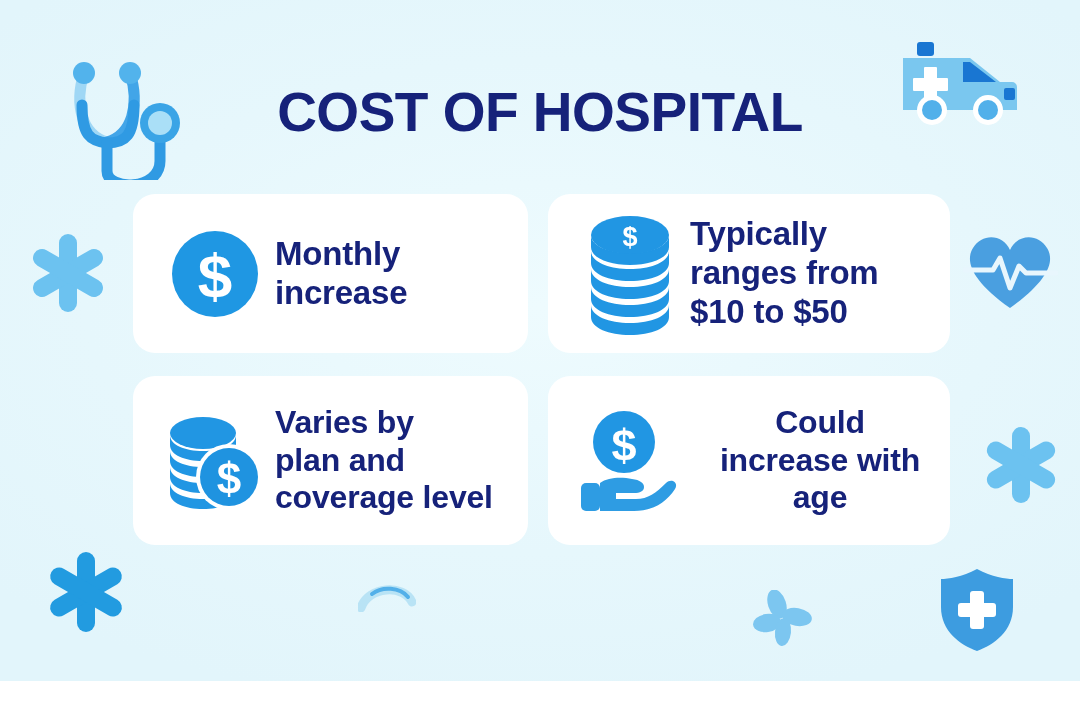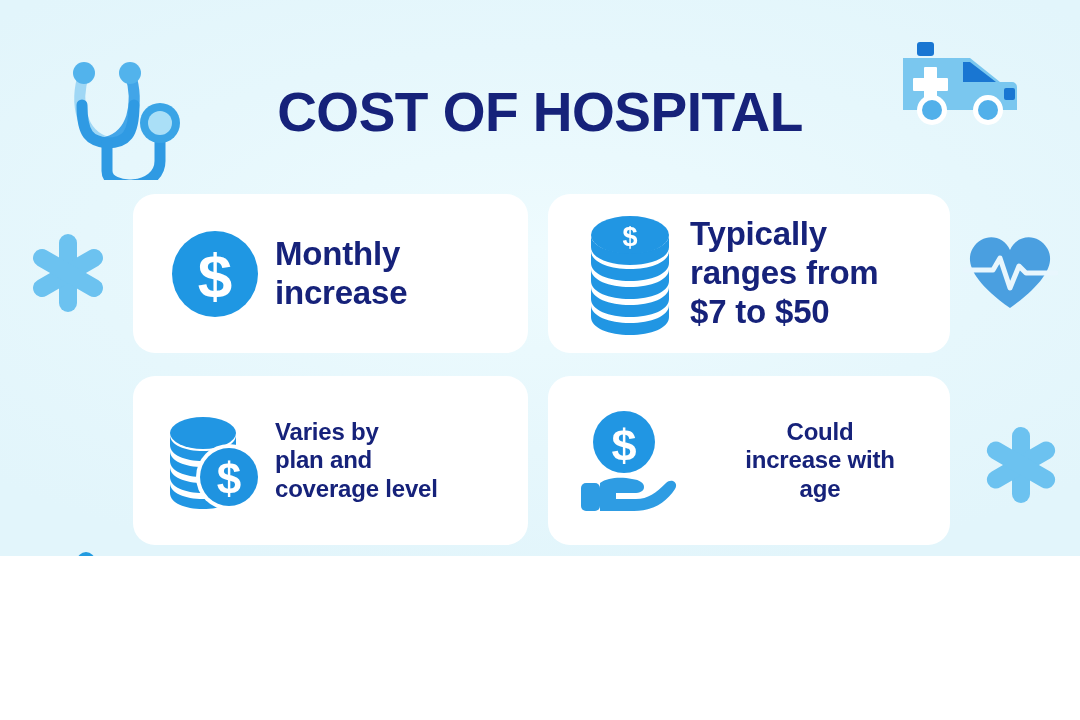--- a/index.html
+++ b/index.html
@@ -8,21 +8,21 @@
   }
   body {
     width: 1080px;
     height: 720px;
     overflow: hidden;
     font-family: "Liberation Sans", sans-serif;
   }
   #stage {
     position: relative;
     width: 1080px;
-    height: 556px;
+    height: 681px;
     background: #f0abfc;
     overflow: hidden;
   }
   
   #bg-gradient {
     position: absolute;
     inset: 0;
     background: radial-gradient(ellipse 70% 60% at 50% 45%, #eefbfe 0%, #e6f7fc 60%, #e2f5fb 100%);
   }
 
@@ -70,21 +70,21 @@
   }
   .card-text {
     color: #16227a;
     font-weight: bold;
     font-size: 33px;
     line-height: 1.18;
     letter-spacing: -0.2px;
     margin-left: 6px;
     white-space: pre-line;
   }
-  #card-2 .card-text, #card-3 .card-text { font-size: 24px; }
+  #card-2 .card-text, #card-3 .card-text { font-size: 32px; }
   #card-2 .card-text { width: 300px; }
   #card-3 .card-text { width: 268px; text-align: center; }
 </style>
 </head>
 <body>
 
 <div id="stage">
   <div id="bg-gradient"></div>
 
   <div class="deco" style="left:60px; top:45px; width:130px; height:135px;">
@@ -209,21 +209,21 @@
                    C82 61, 64 68, 43 68 C22 68, 4 61, 4 50 Z"></path>
           <path d="M4 22 C4 33, 22 40, 43 40 C64 40, 82 33, 82 22 L82 34
                    C82 45, 64 52, 43 52 C22 52, 4 45, 4 34 Z"></path>
           <ellipse cx="43" cy="22" rx="39" ry="19"></ellipse>
         </g>
         <text x="43" y="33" text-anchor="middle" font-family="&quot;Liberation Sans&quot;, sans-serif" font-size="27" font-weight="bold" fill="#ffffff">$</text>
       </svg>
     </div>
     <div class="card-text">Typically
 ranges from
-$7 to $50</div>
+$10 to $50</div>
   </div>
 
   <div class="card" id="card-2">
     <div class="card-icon">
       <svg width="96" height="104" viewBox="0 0 96 104">
         <g fill="#2196e3">
           <path d="M3 74 C3 84, 18 90, 36 90 C54 90, 69 84, 69 74 L69 84
                    C69 94, 54 100, 36 100 C18 100, 3 94, 3 84 Z"></path>
           <path d="M3 58 C3 68, 18 74, 36 74 C54 74, 69 68, 69 58 L69 68
                    C69 78, 54 84, 36 84 C18 84, 3 78, 3 68 Z"></path>

